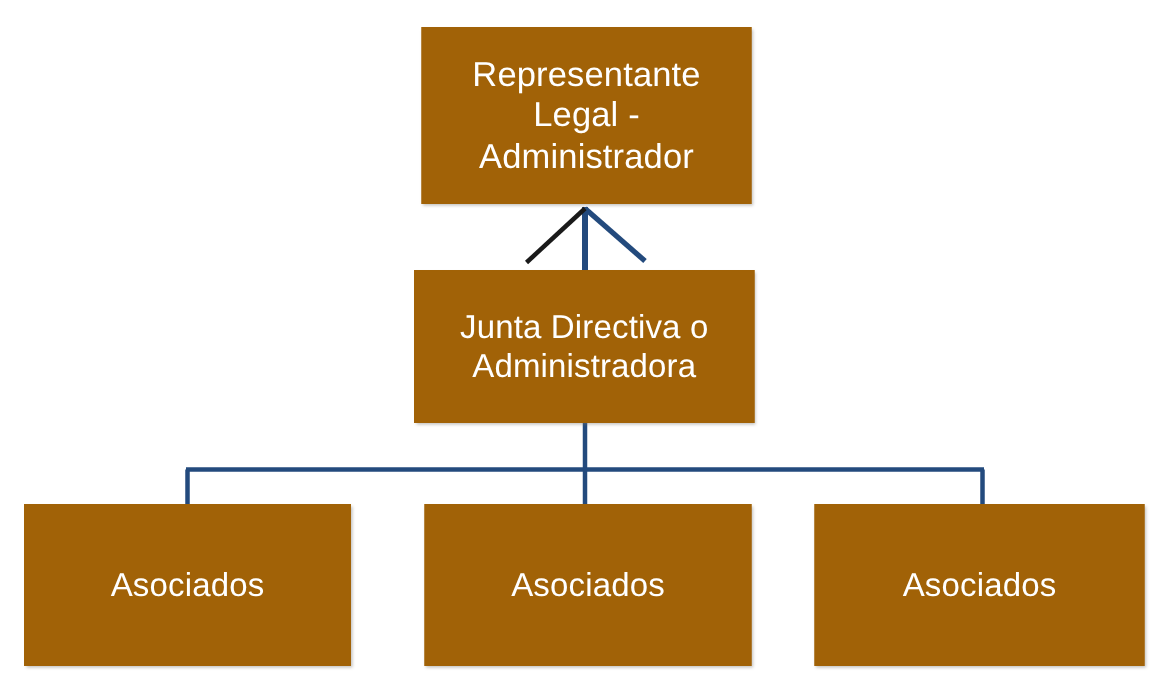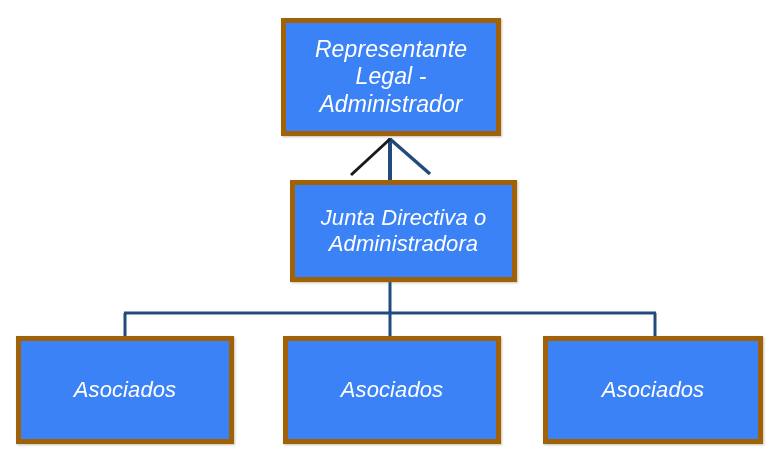--- a/index.html
+++ b/index.html
@@ -30,28 +30,27 @@
     width: 783px;
     height: 462px;
     z-index: 1;
   }
 
   
   .node {
     position: absolute;
     z-index: 2;
     box-sizing: border-box;
-    background: #3b82f6;
-    border: 5px solid #a16207;
+    background: #a16207;
+    border: 1px solid #a16207;
     box-shadow: 1px 1px 2px rgba(120,118,110,0.45);
     display: flex;
     align-items: center;
     justify-content: center;
     text-align: center;
-    font-style: italic;
   }
 
   .node-label {
     color: #ffffff;
     font-family: "Liberation Sans", sans-serif;
     font-weight: 400;
     line-height: 1.18;
     letter-spacing: 0.1px;
     white-space: pre-line;
     padding: 0 6px;
@@ -63,21 +62,21 @@
     top: 18px;
     width: 220px;
     height: 118px;
   }
   #node-representante-legal .node-label {
     font-size: 23px;
   }
 
   
   #node-junta-directiva {
-    left: 290px;
+    left: 276px;
     top: 180px;
     width: 227px;
     height: 102px;
     text-align: center;
   }
   #node-junta-directiva .node-label {
     font-size: 22px;
   }
 
   

